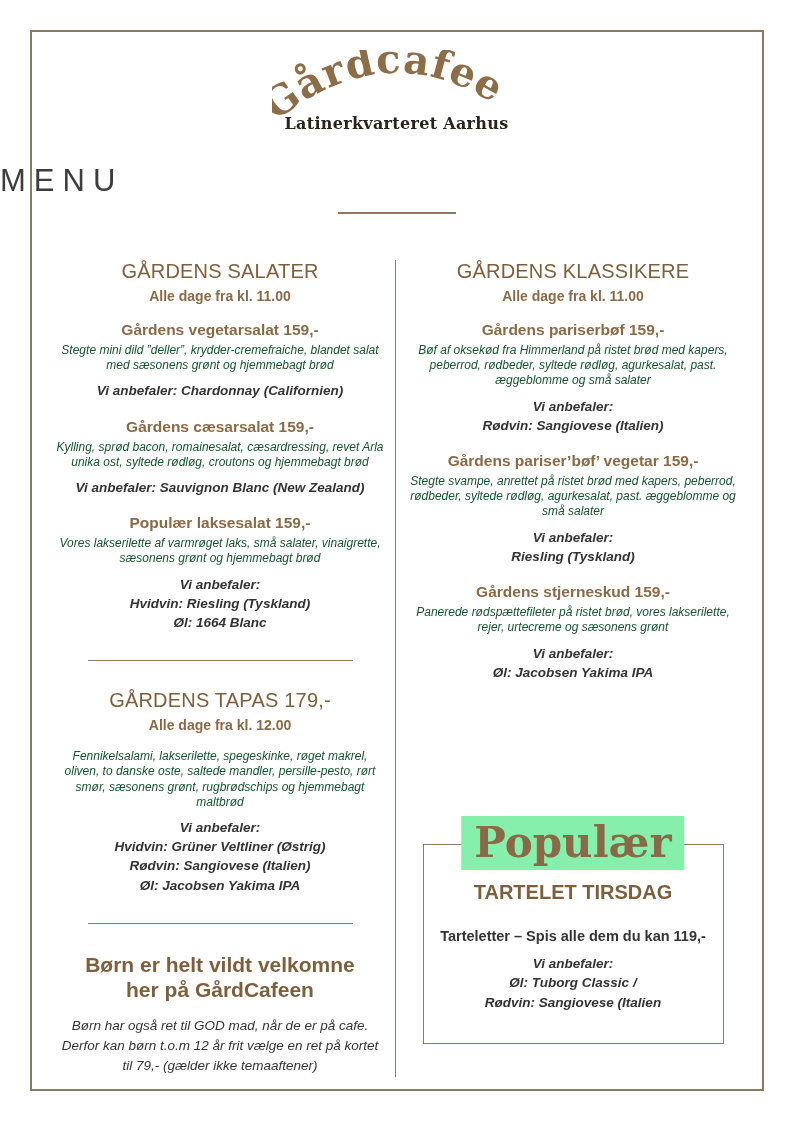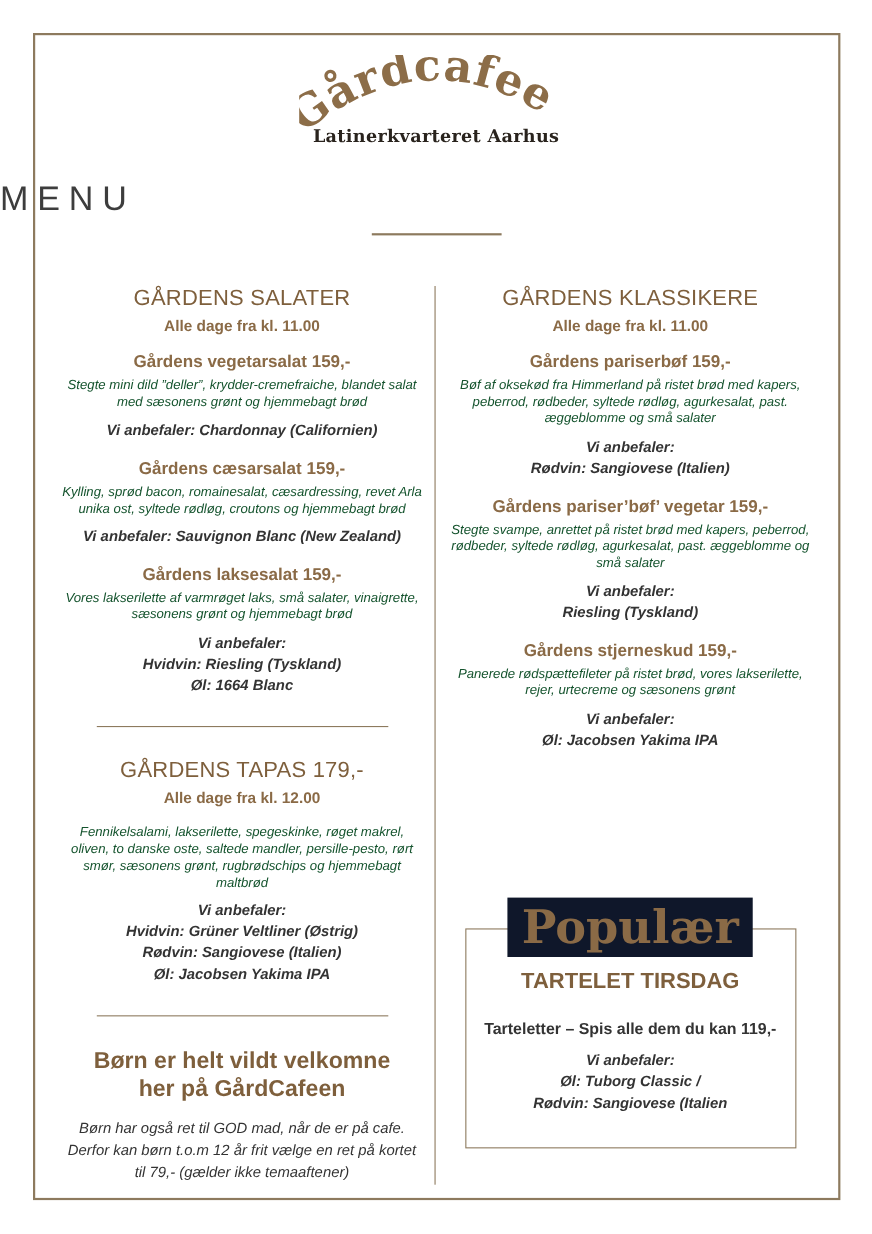--- a/index.html
+++ b/index.html
@@ -43,21 +43,21 @@
   .rule { width:265px; border-top:1.5px solid #8d7a5e; margin:28px auto; }
   .kids-heading { font-size:21px; font-weight:bold; color:#7e5f3c; line-height:1.22; margin-top:4px; }
   .kids-desc { font-size:13.5px; font-style:italic; color:#333; line-height:1.5; margin-top:13px; }
   
   .popular-box {
     position:relative; width:301px; margin:162px auto 0;
     border:1.5px solid #8d7a5e; padding:36px 6px 30px;
   }
   .popular-badge {
     position:absolute; top:-29px; left:50%; transform:translateX(-50%);
-    background:#0f172a; padding:0 13px; white-space:nowrap;
+    background:#86efac; padding:0 13px; white-space:nowrap;
     font-family:"DejaVu Serif", serif; font-weight:bold;
     font-size:42px; line-height:1.3; color:#8a6a46;
   }
   .popular-heading { font-size:20px; font-weight:bold; color:#7e5f3c; }
   .popular-sub { font-size:14.5px; font-weight:bold; color:#8a6a46; line-height:1.38; margin-top:6px; }
   .popular-offer { font-size:14.5px; font-weight:bold; color:#333; margin-top:24px; white-space:nowrap; }
   .popular-rec { font-size:13.5px; font-style:italic; font-weight:bold; color:#333; line-height:1.45; margin-top:10px; }
 </style>
 </head>
 <body>
@@ -96,21 +96,21 @@
 
         <div class="item">
           <div class="item-title">Gårdens cæsarsalat 159,-</div>
           <div class="item-desc">Kylling, sprød bacon, romainesalat, cæsardressing, revet Arla unika ost, syltede rødløg, croutons og hjemmebagt brød</div>
           <div class="item-rec">
             <div>Vi anbefaler: Sauvignon Blanc (New Zealand)</div>
           </div>
         </div>
 
         <div class="item">
-          <div class="item-title">Gårdens laksesalat 159,-</div>
+          <div class="item-title">Populær laksesalat 159,-</div>
           <div class="item-desc">Vores lakserilette af varmrøget laks, små salater, vinaigrette, sæsonens grønt og hjemmebagt brød</div>
           <div class="item-rec">
             <div>Vi anbefaler:</div>
             <div>Hvidvin: Riesling (Tyskland)</div>
             <div>Øl: 1664 Blanc</div>
           </div>
         </div>
       </div>
 
       <div class="rule"></div>

